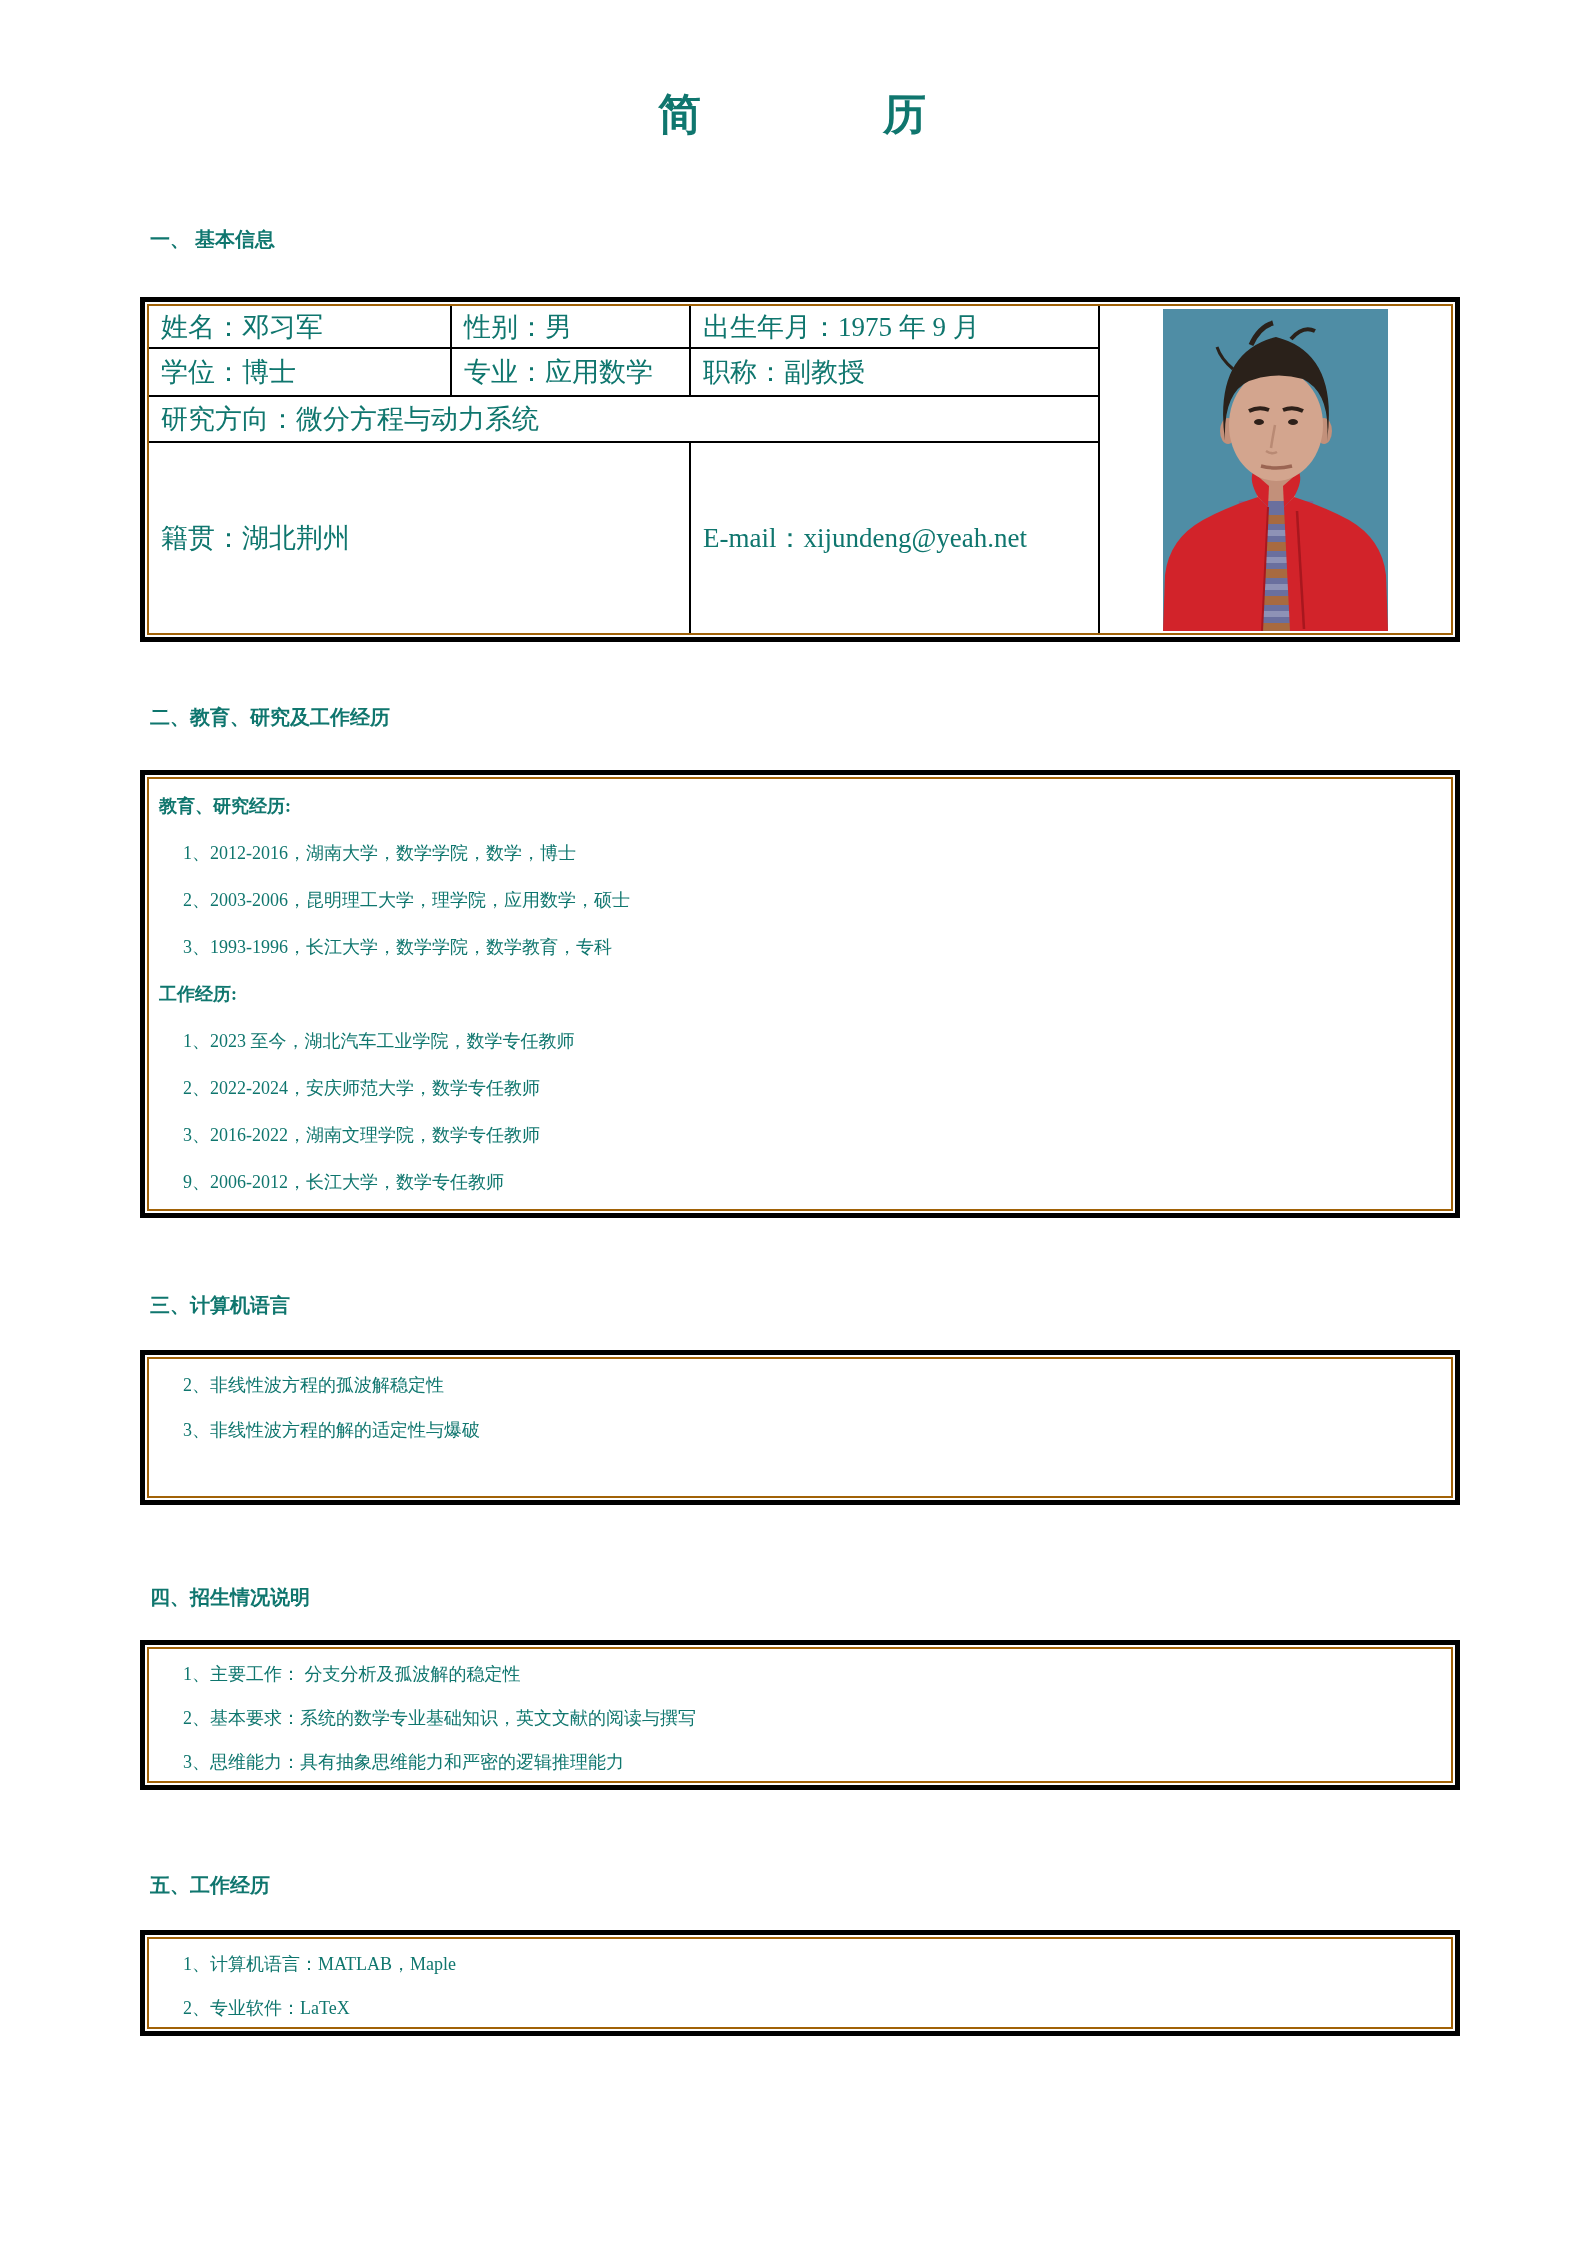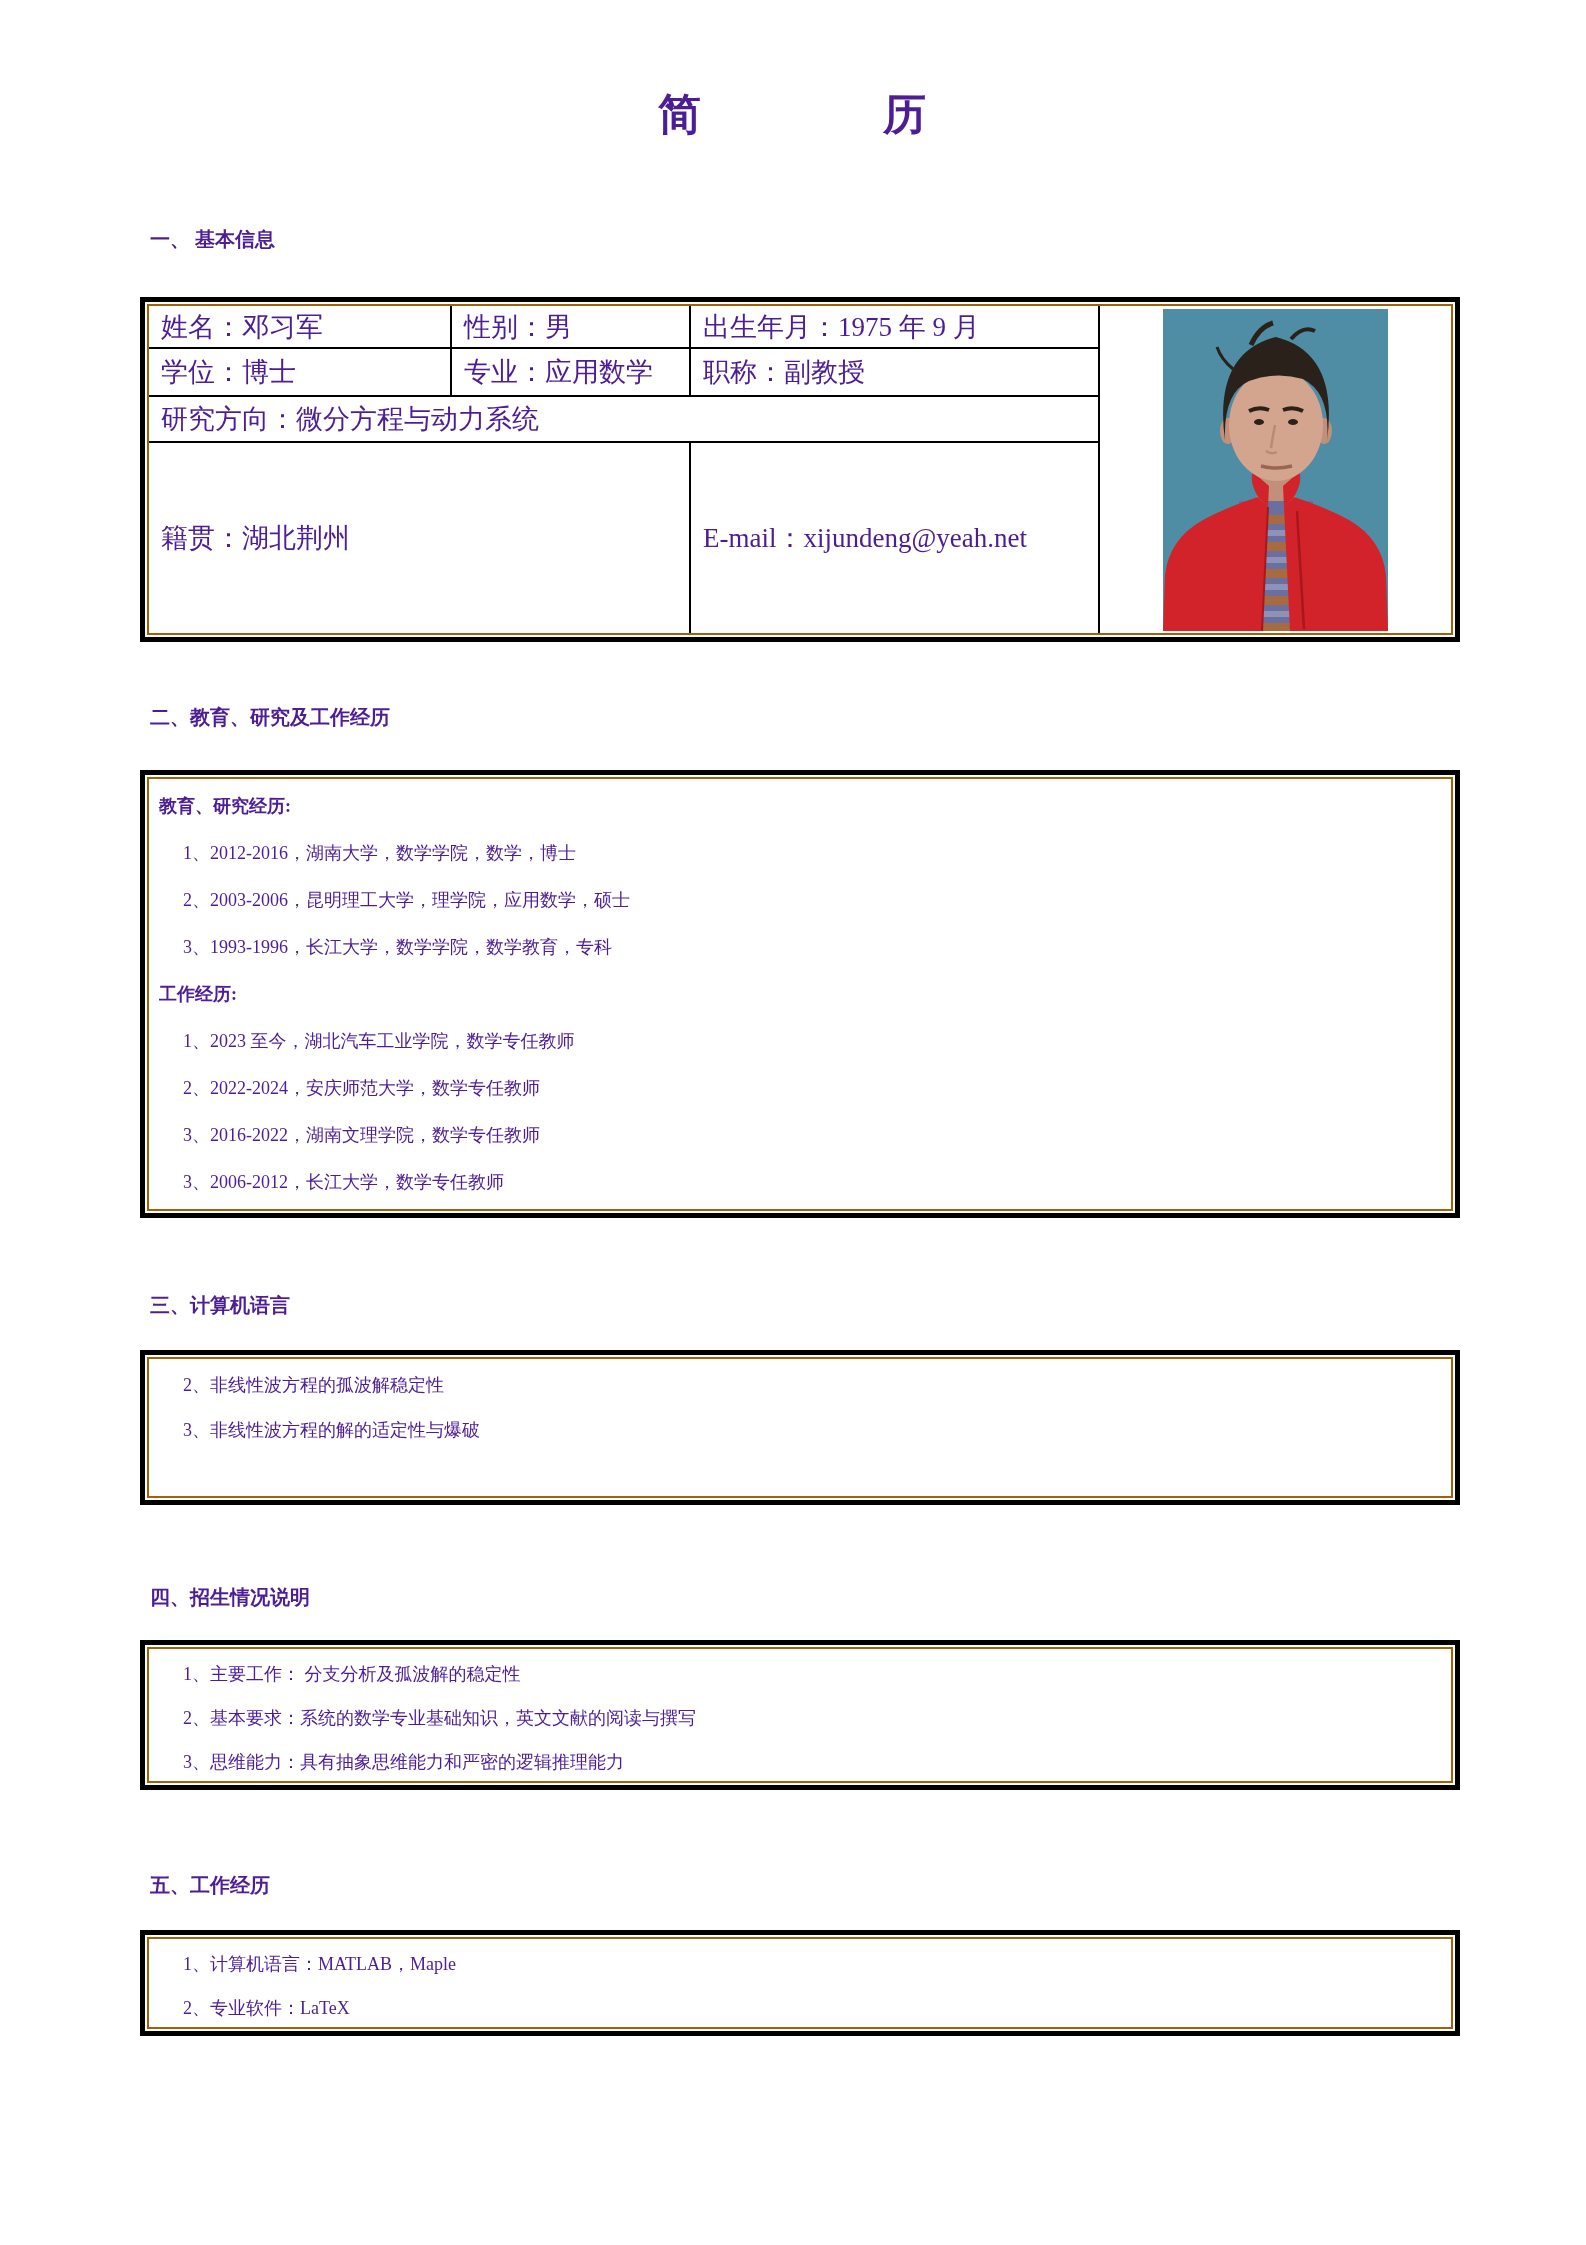--- a/index.html
+++ b/index.html
@@ -1,19 +1,19 @@
 <!DOCTYPE html>
 <html><head>
 <meta charset="utf-8">
 <style>
   html,body { margin:0; padding:0; background:#ffffff; }
   .page {
     position:relative;
     width:1586px; height:2245px;
-    background:#ffffff; color:#4c1d95;
+    background:#ffffff; color:#0f766e;
     font-family:"Liberation Serif","DejaVu Serif",serif;
     overflow:hidden;
   }
   .doc-title {
     position:absolute; top:86px; left:0; width:100%;
     text-align:center; font-size:43px; font-weight:bold;
     margin:0; white-space:pre; letter-spacing:2px;
   }
   .sec-h {
     position:absolute; left:150px; margin:0;
@@ -143,21 +143,21 @@
     <div class="dbox-inner">
       <div class="content">
         <div class="line label">教育、研究经历:</div>
         <div class="line item">1、2012-2016，湖南大学，数学学院，数学，博士</div>
         <div class="line item">2、2003-2006，昆明理工大学，理学院，应用数学，硕士</div>
         <div class="line item">3、1993-1996，长江大学，数学学院，数学教育，专科</div>
         <div class="line label">工作经历:</div>
         <div class="line item">1、2023 至今，湖北汽车工业学院，数学专任教师</div>
         <div class="line item">2、2022-2024，安庆师范大学，数学专任教师</div>
         <div class="line item">3、2016-2022，湖南文理学院，数学专任教师</div>
-        <div class="line item">3、2006-2012，长江大学，数学专任教师</div>
+        <div class="line item">9、2006-2012，长江大学，数学专任教师</div>
       </div>
     </div>
   </div>
 
   <h2 class="sec-h" style="top:1292px">三、计算机语言</h2>
   <div class="dbox" style="top:1350px;height:155px;--lh:45px">
     <div class="dbox-inner">
       <div class="content">
         <div class="line item">2、非线性波方程的孤波解稳定性</div>
         <div class="line item">3、非线性波方程的解的适定性与爆破</div>

